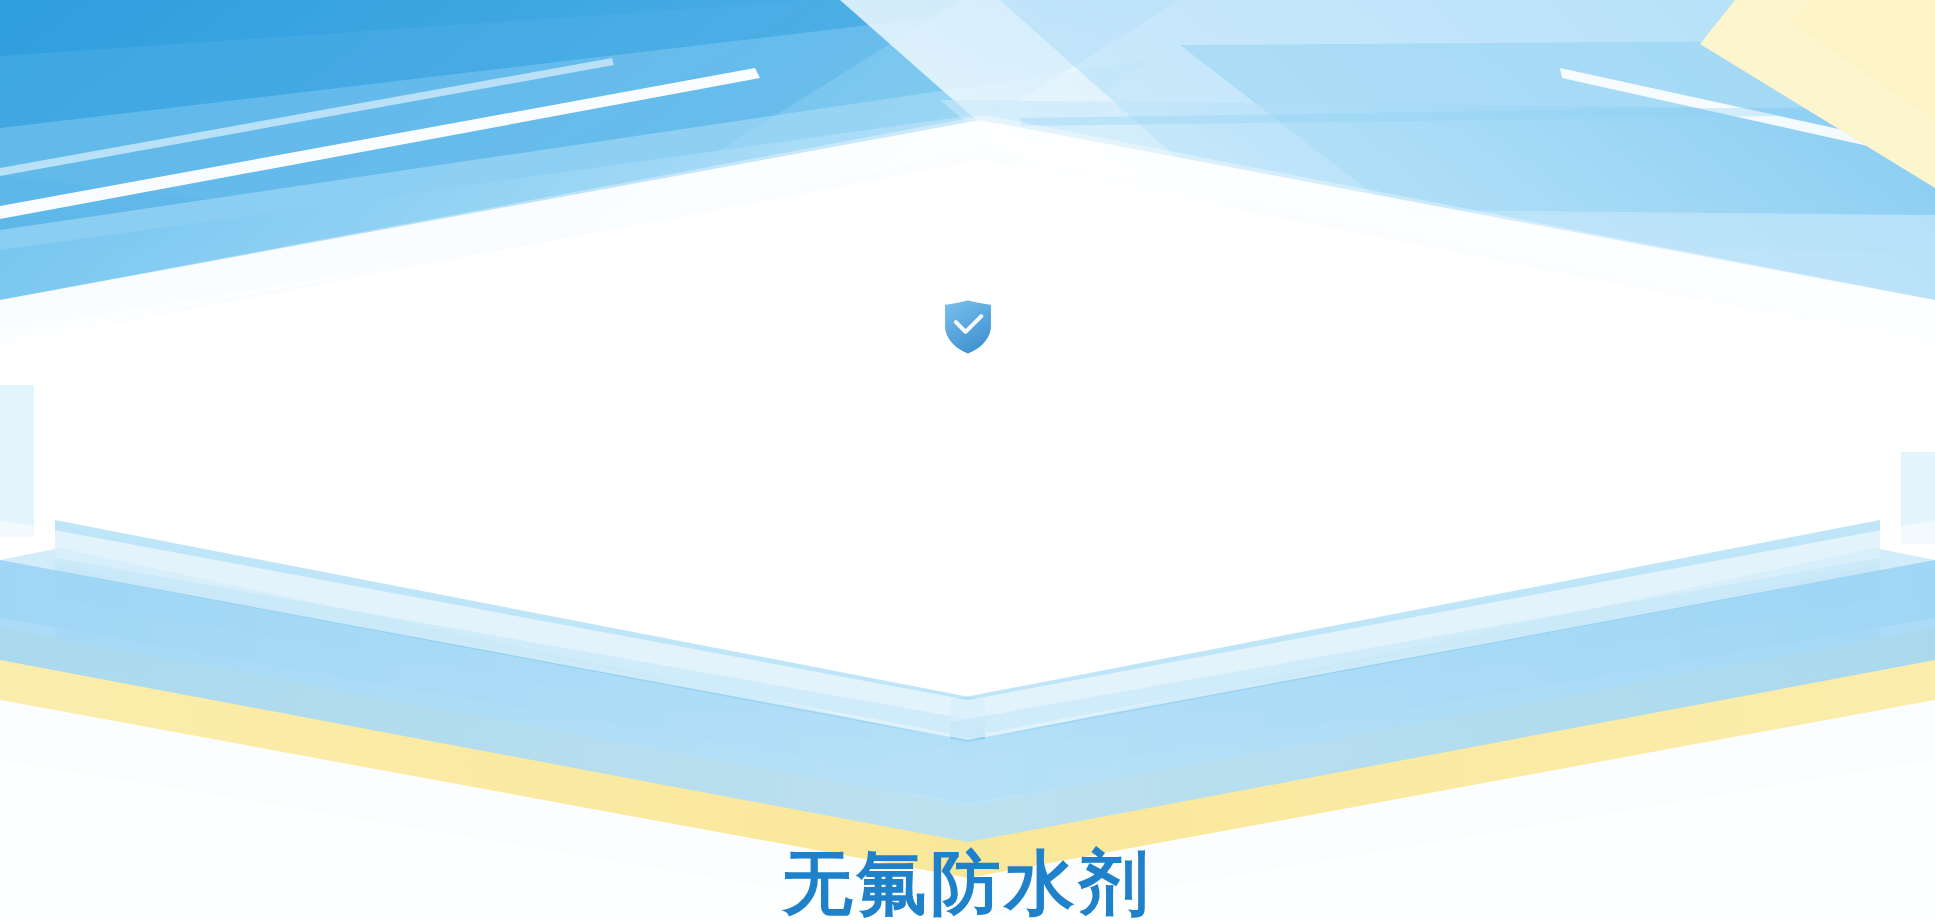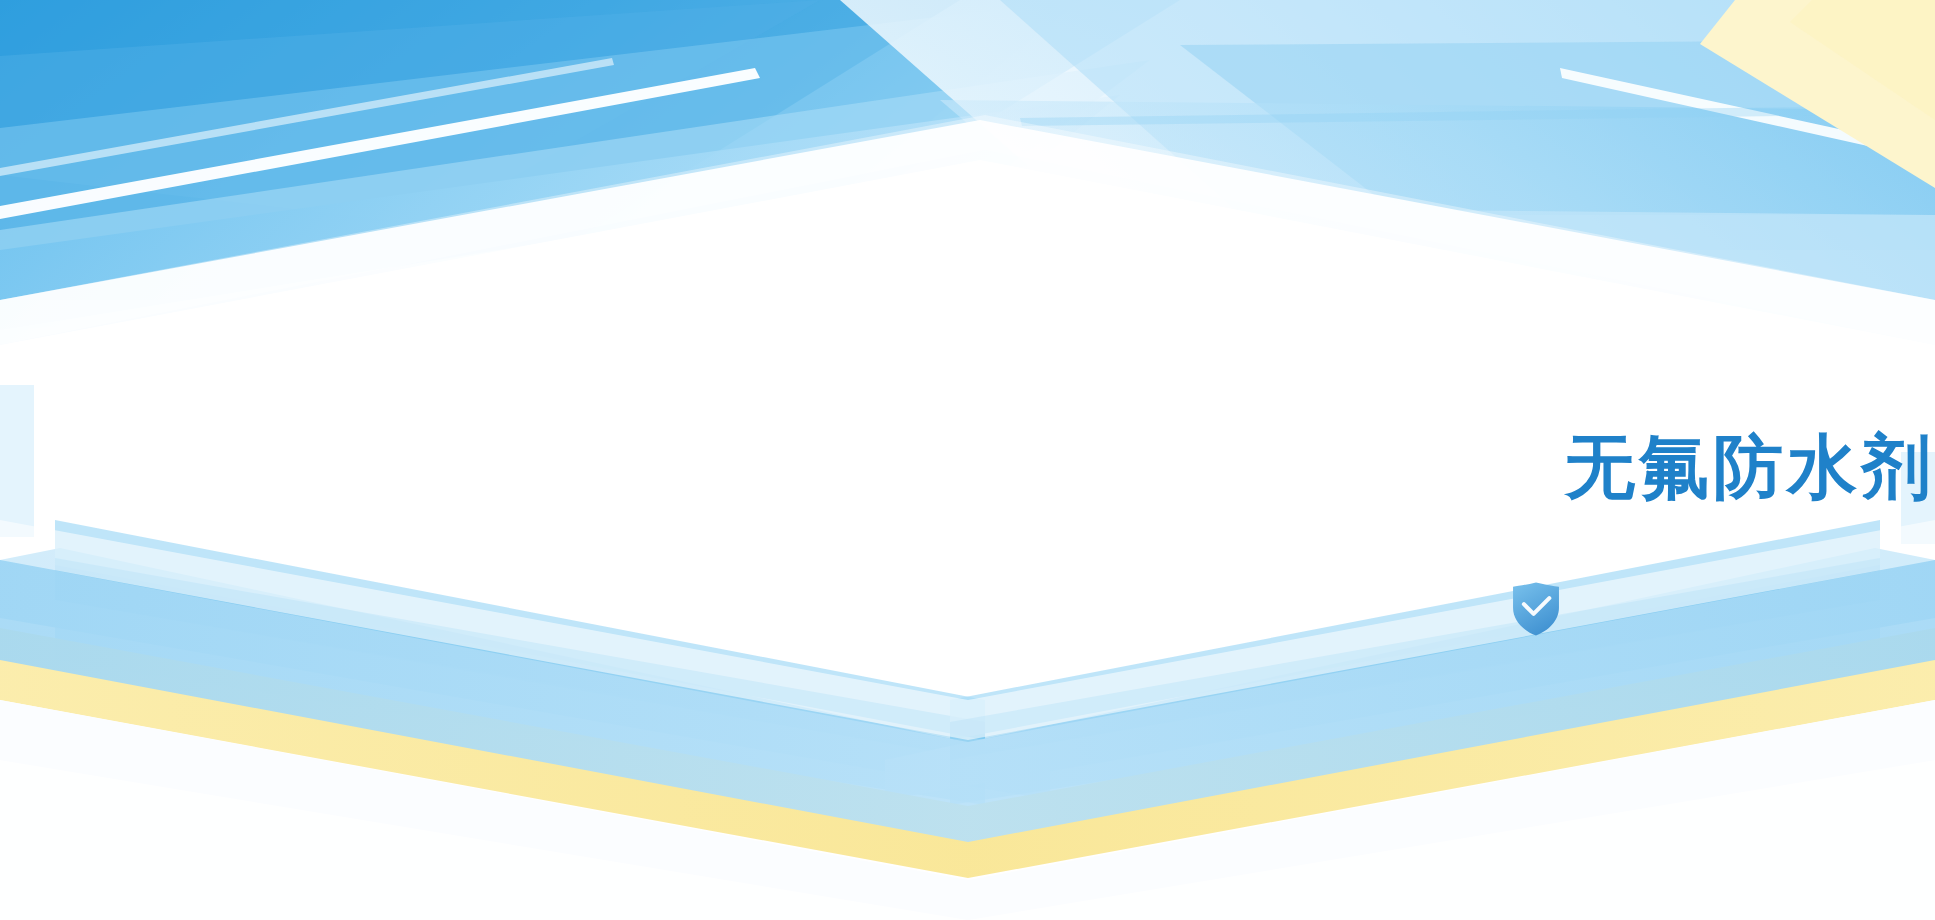--- a/index.html
+++ b/index.html
@@ -27,23 +27,23 @@
     display: block;
   }
 
   #content {
     position: absolute;
     left: 0;
     top: 0;
     width: 100%;
     height: 100%;
     display: flex;
-    flex-direction: row;
+    flex-direction: column;
     align-items: center;
-    justify-content: flex-end;
+    justify-content: space-between;
     pointer-events: none;
   }
 
   #shield-wrap {
     margin-top: 298px;
     width: 58px;
     height: 58px;
     display: flex;
     align-items: center;
     justify-content: center;

